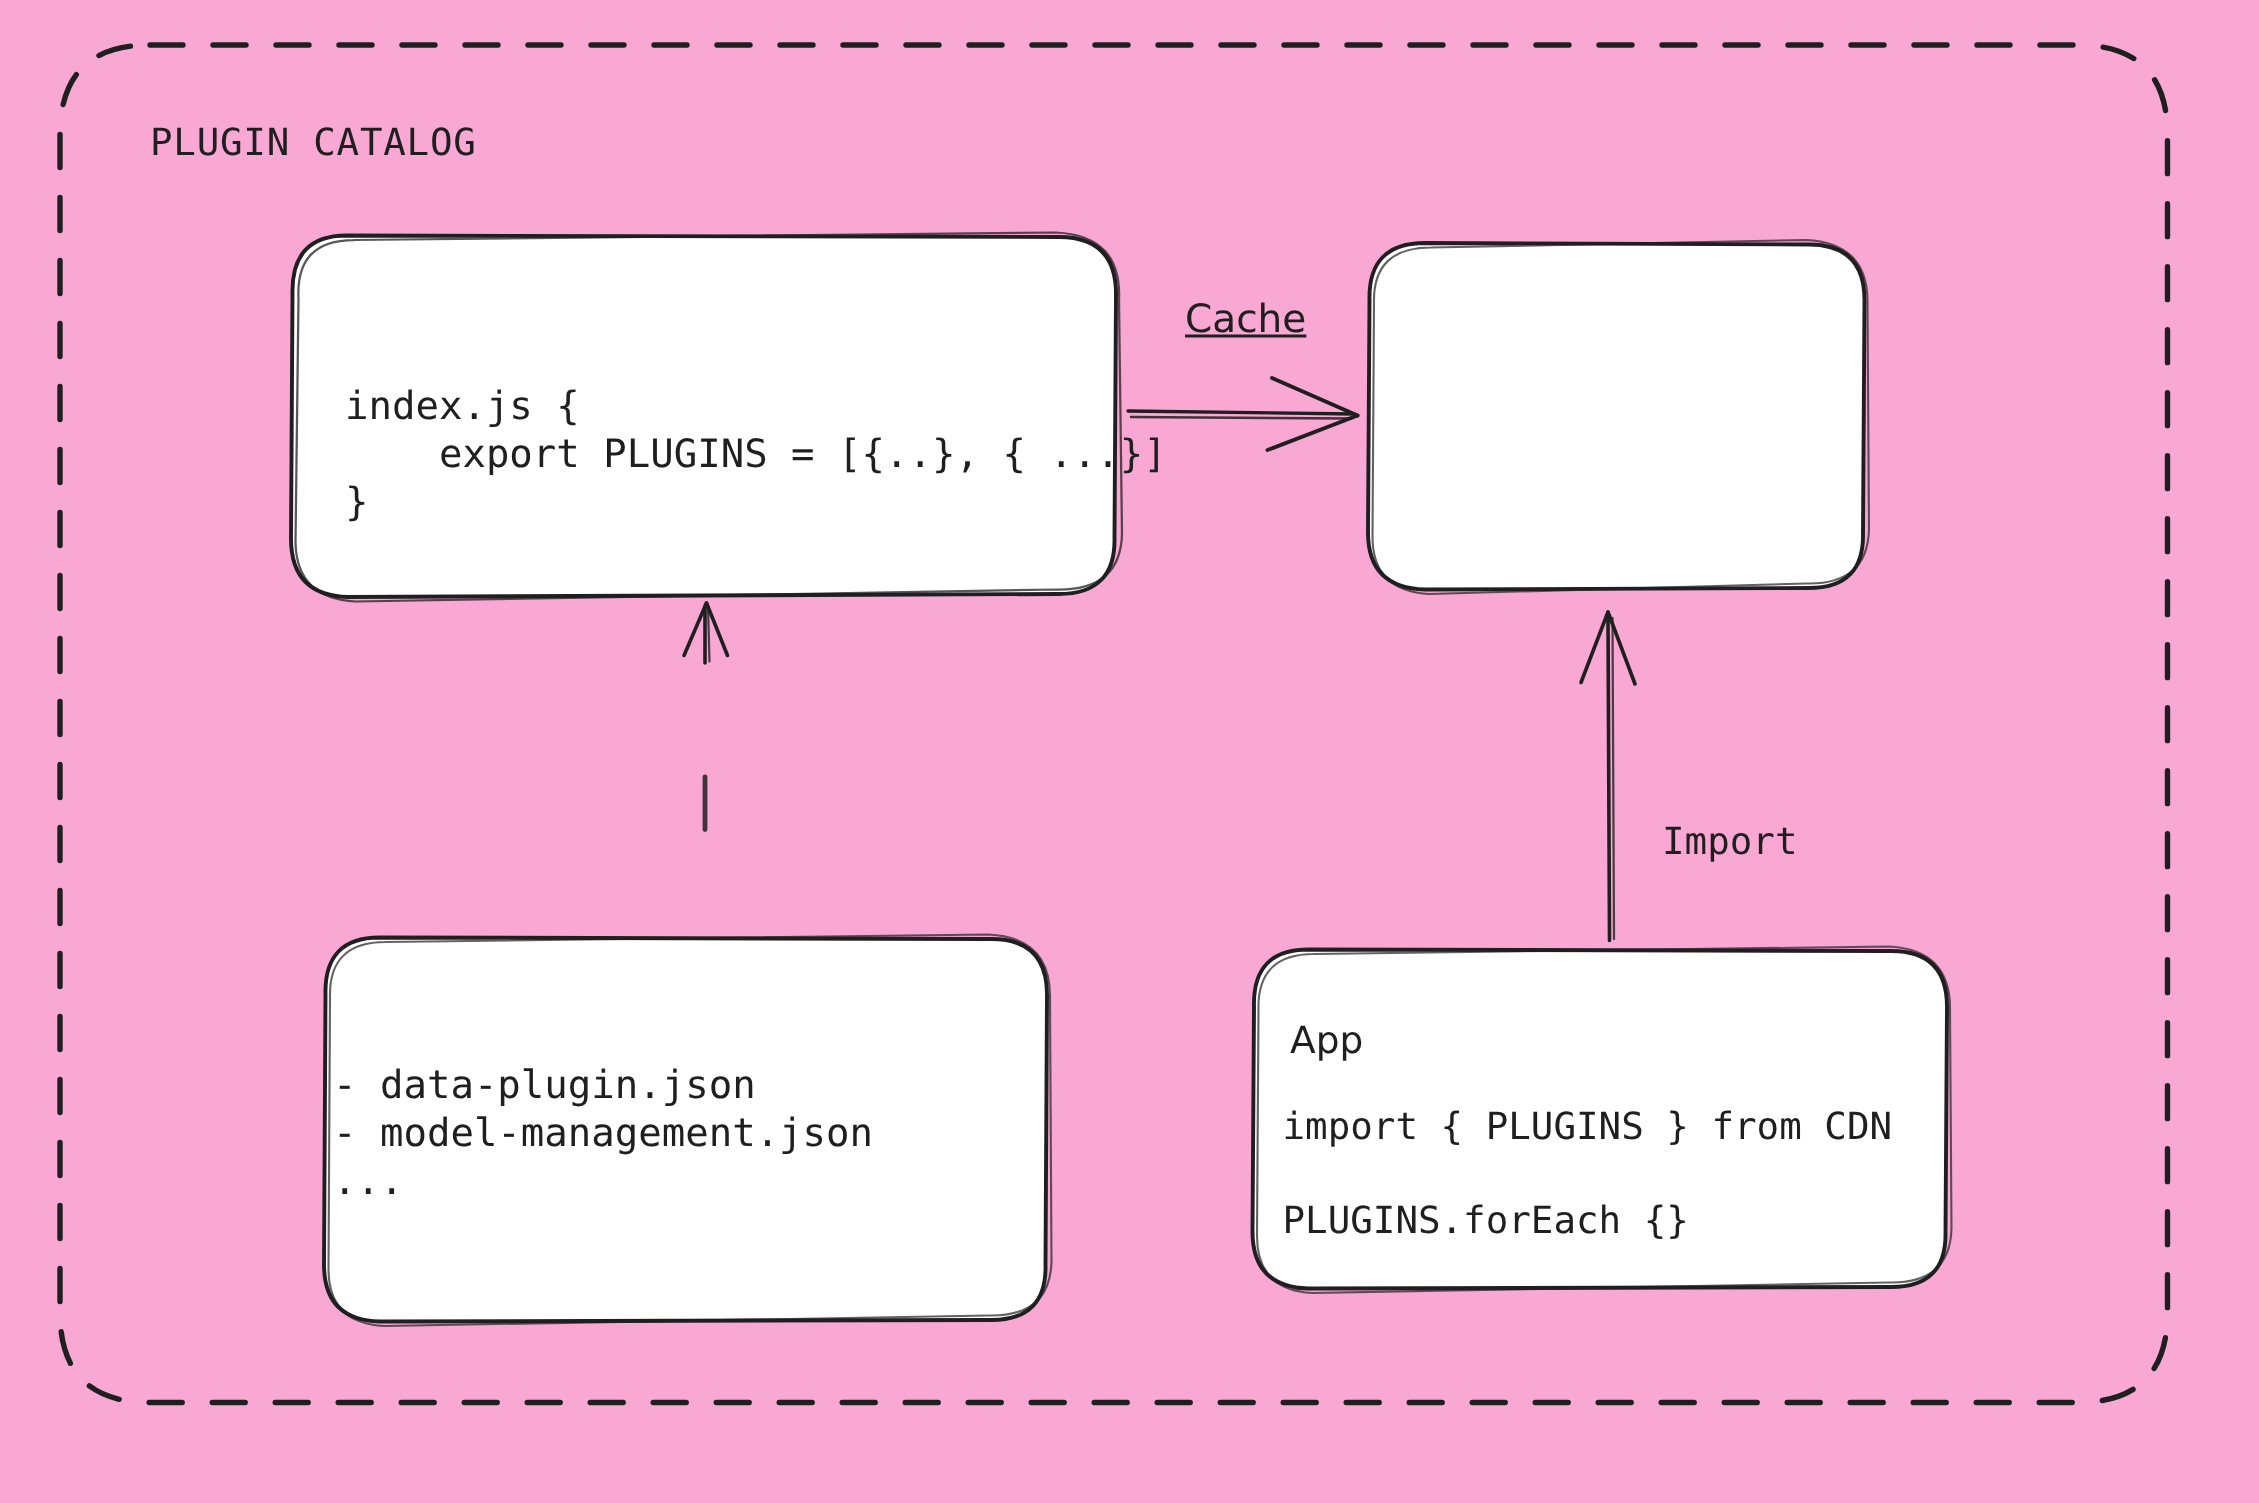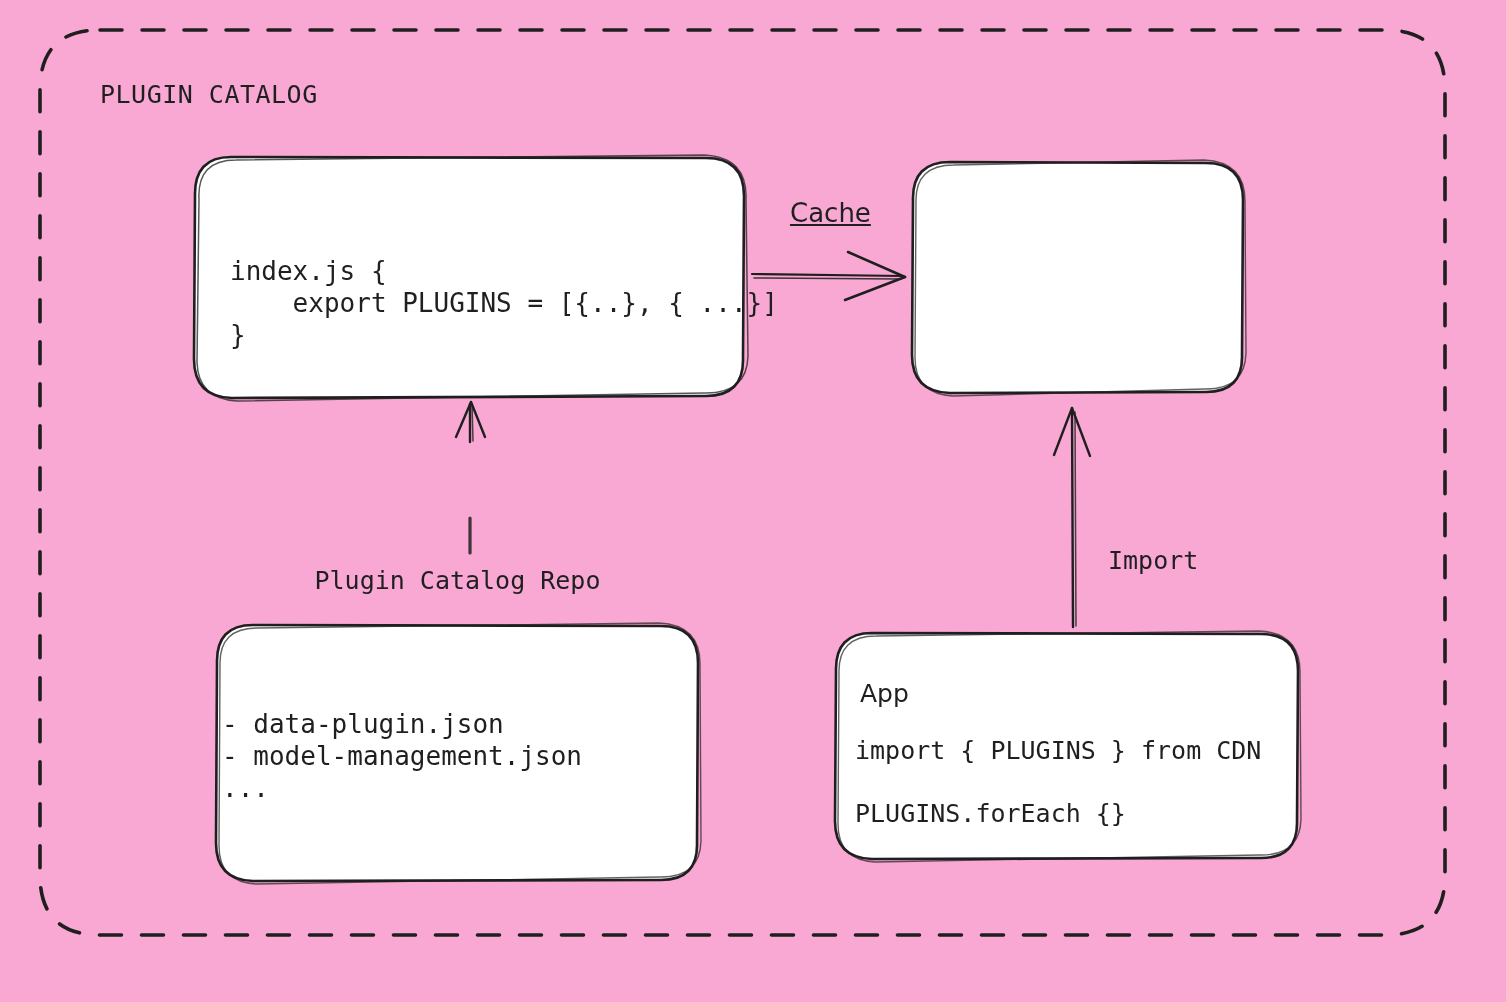--- a/index.html
+++ b/index.html
@@ -187,21 +187,20 @@
 
 
   <div class="lbl mono" id="npm-code">index.js {
     export PLUGINS = [{..}, { ...}]
 }</div>
 
 
   <div class="lbl sans" id="cache-label" style="left:790px; top:200px; font-size:26px;text-decoration:underline;">Cache</div>
 
 
-  <div class="lbl mono" id="repo-label">Plugin Catalog Repo</div>
 
   <div class="lbl mono" id="repo-list">- data-plugin.json
 - model-management.json
 ...</div>
 
   <div class="lbl mono" id="import-label">Import</div>
 
   <div class="lbl" id="app-title">App</div>
 
   <div class="lbl mono" id="app-line1">import { PLUGINS } from CDN</div>

